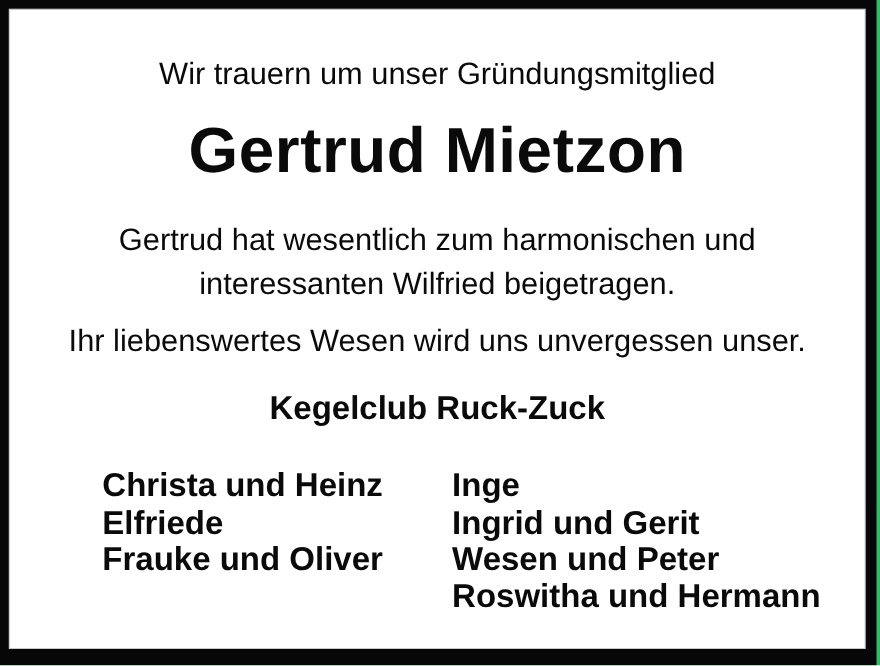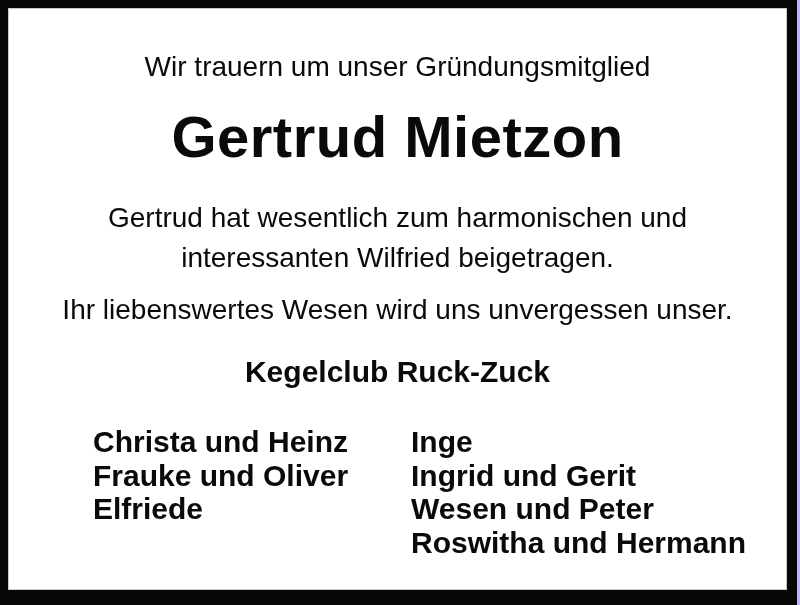--- a/index.html
+++ b/index.html
@@ -4,21 +4,21 @@
 <style>
   html, body {
     margin: 0;
     padding: 0;
     background: #ffffff;
   }
   .page {
     position: relative;
     width: 800px;
     height: 605px;
-    background: #c4b5fd;
+    background: #22c55e;
     overflow: hidden;
     font-family: "Liberation Sans", "DejaVu Sans", sans-serif;
     color: #0a0a0a;
   }
   
   .notice-frame {
     position: absolute;
     left: 0;
     top: 0;
     width: 797px;
@@ -101,22 +101,22 @@
       <h1 class="centered deceased">Gertrud Mietzon</h1>
 
       <p class="centered tribute"><span>Gertrud hat wesentlich zum harmonischen und</span><br><span>interessanten Wilfried beigetragen.</span></p>
 
       <p class="centered remembrance">Ihr liebenswertes Wesen wird uns unvergessen unser.</p>
 
       <p class="centered club">Kegelclub Ruck-Zuck</p>
 
       <div class="mourners-col left">
         <div>Christa und Heinz</div>
+        <div>Elfriede</div>
         <div>Frauke und Oliver</div>
-        <div>Elfriede</div>
       </div>
 
       <div class="mourners-col right">
         <div>Inge</div>
         <div>Ingrid und Gerit</div>
         <div>Wesen und Peter</div>
         <div>Roswitha und Hermann</div>
       </div>
 
     </div>

